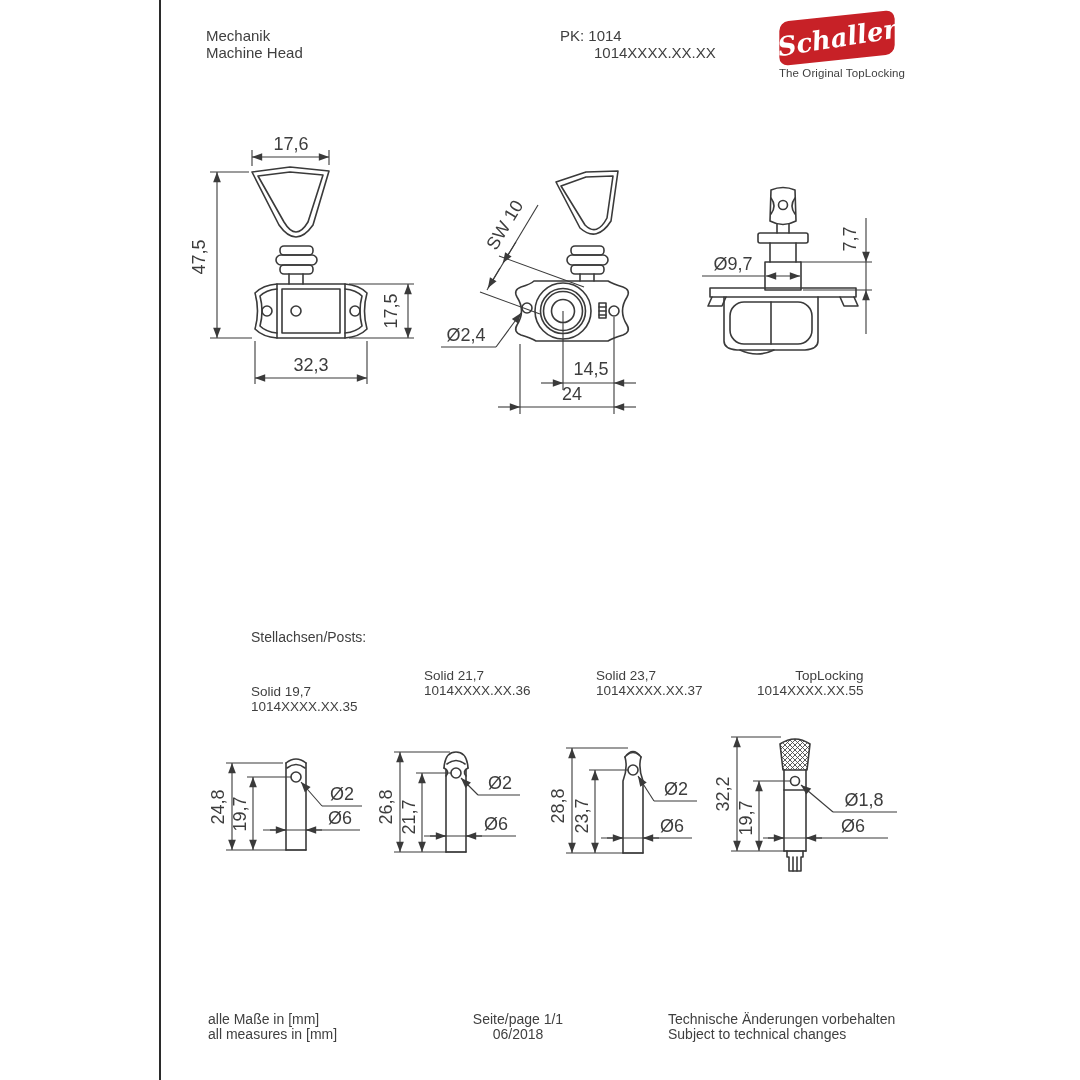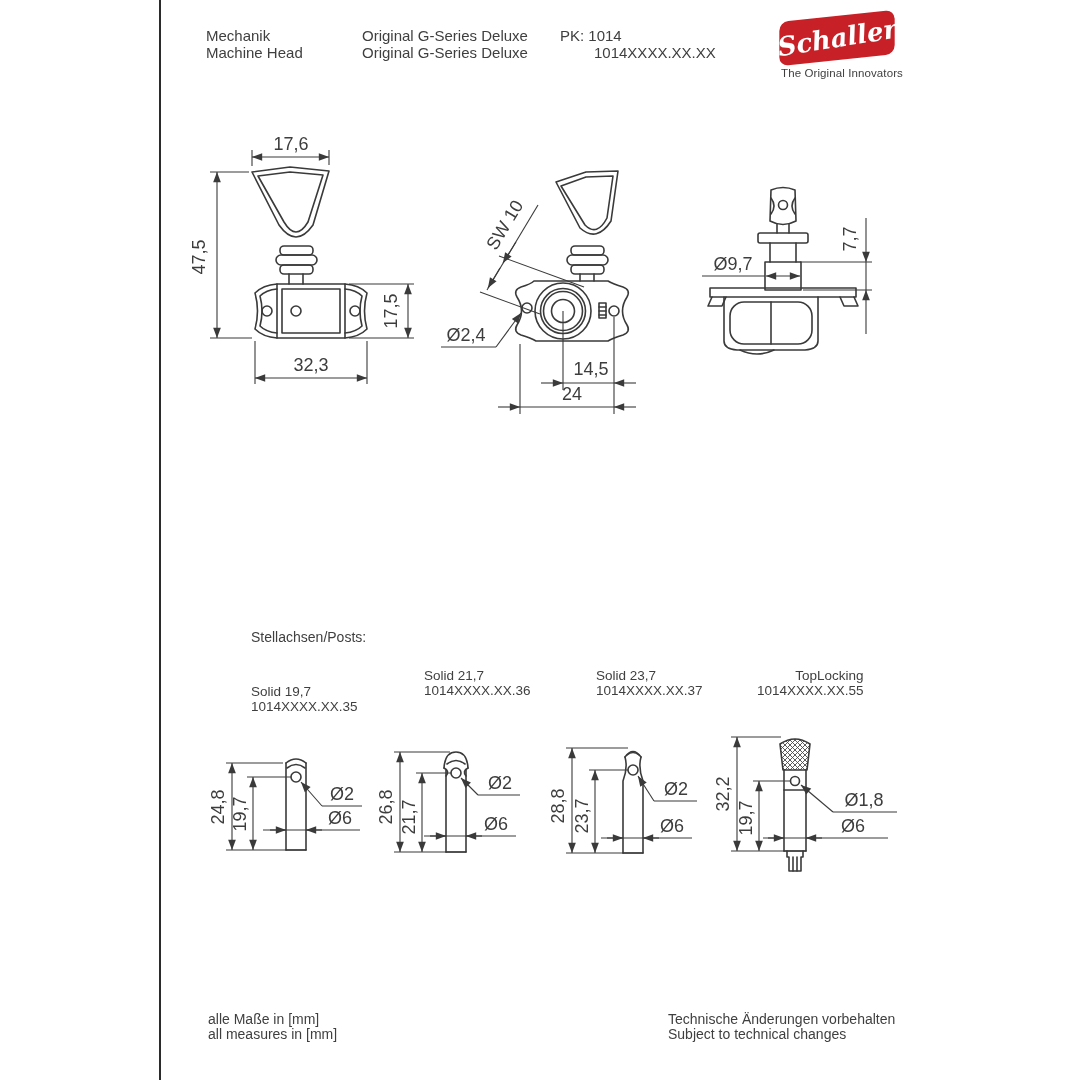--- a/index.html
+++ b/index.html
@@ -33,45 +33,45 @@
 </head>
 <body>
 
 <div class="page">
 
   <div class="vrule"></div>
 
   <div class="hdr hdr-col1"><span>Mechanik</span>
 <span>Machine Head</span></div>
 
-  <div class="hdr hdr-col2"><span>Original G-Series Deluxe</span>
-<span>Original G-Series Deluxe</span></div>
 
   <div class="hdr hdr-col3"><span>PK: 1014</span><span class="ind">1014XXXX.XX.XX</span></div>
 
   <div class="logo">
     <div class="logo-box">
       <span class="logo-script">Schaller</span>
     </div>
-    <div class="logo-tag">The Original Innovators</div>
+    <div class="logo-tag">The Original TopLocking</div>
   </div>
 
   <div class="posts-title">Stellachsen/Posts:</div>
 
   <div class="variant v1"><span>Solid 19,7</span>
 <span>1014XXXX.XX.35</span></div>
   <div class="variant v2"><span>Solid 21,7</span>
 <span>1014XXXX.XX.36</span></div>
   <div class="variant v3"><span>Solid 23,7</span>
 <span>1014XXXX.XX.37</span></div>
   <div class="variant v4"><span>TopLocking</span>
 <span>1014XXXX.XX.55</span></div>
 
   <div class="foot foot-left"><span>alle Maße in [mm]</span>
 <span>all measures in [mm]</span></div>
+  <div class="foot foot-center"><span>Seite/page 1/1</span>
+<span>06/2018</span></div>
   <div class="foot foot-right"><span>Technische Änderungen vorbehalten</span>
 <span>Subject to technical changes</span></div>
 
   <svg class="draw" width="1080" height="1080" viewBox="0 0 1080 1080">
     <defs>
       <marker id="arw" viewBox="0 0 10 8" refX="9.3" refY="4" markerWidth="11" markerHeight="8.5" orient="auto-start-reverse">
         <path d="M0.6,0.7 L9.4,4 L0.6,7.3 Z" fill="#3a3a3a"></path>
       </marker>
       <pattern id="knurl" width="5" height="5" patternUnits="userSpaceOnUse">
         <path d="M0,0 L5,5 M5,0 L0,5" stroke="#4a4a4a" stroke-width="0.9" fill="none"></path>

